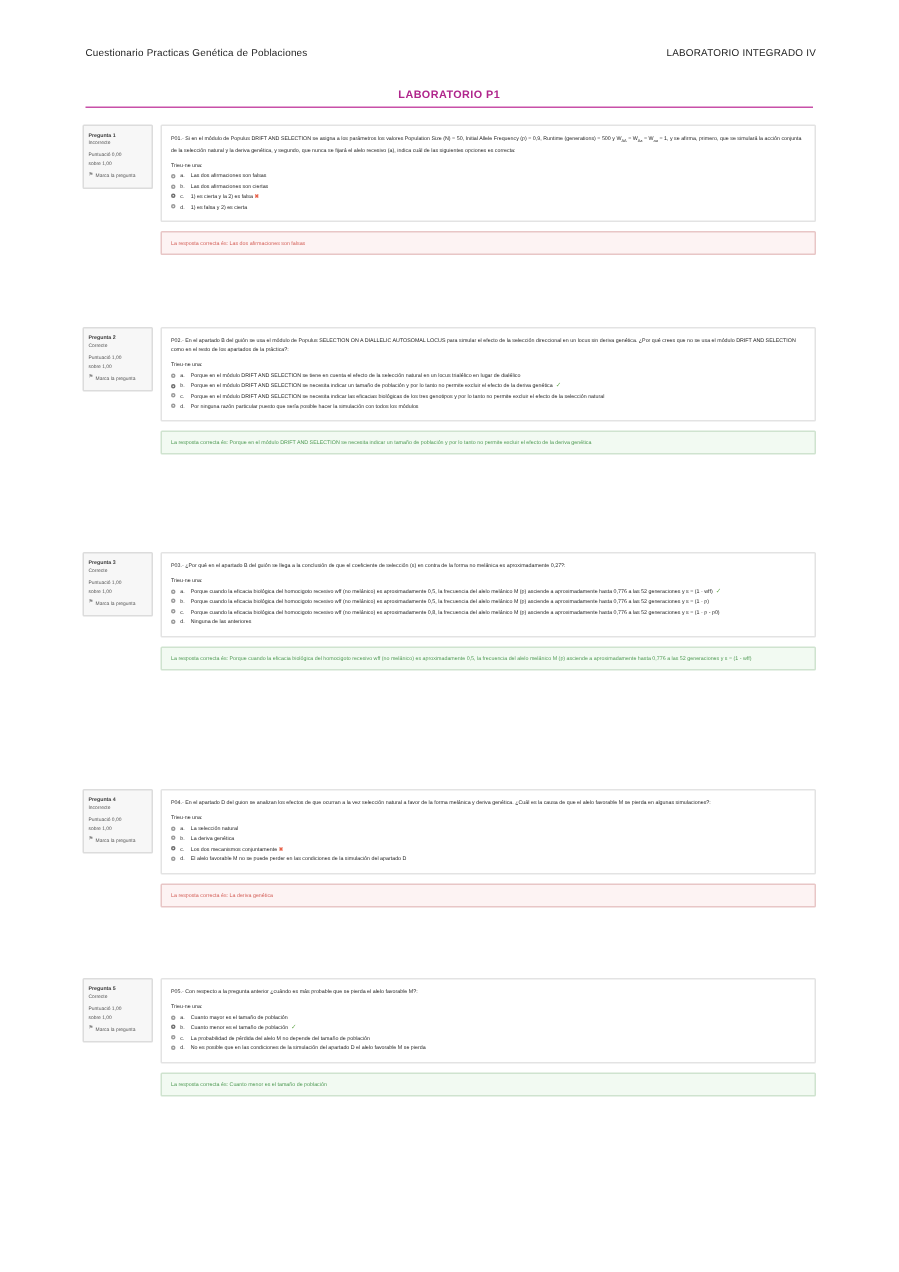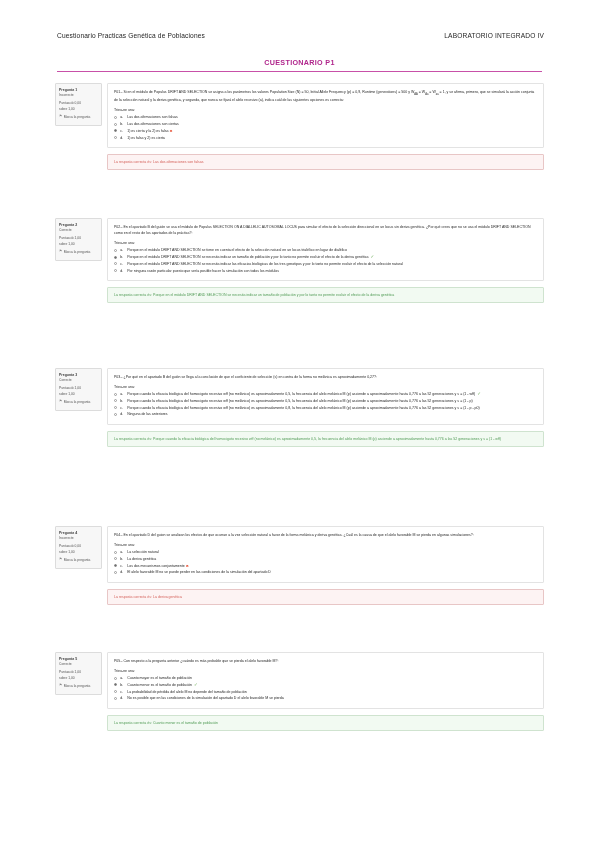--- a/index.html
+++ b/index.html
@@ -96,21 +96,21 @@
 </head>
 <body>
 
 <div class="page">
 
   <div class="doc-header">
     <span>Cuestionario Practicas Genética de Poblaciones</span>
     <span>LABORATORIO INTEGRADO IV</span>
   </div>
 
-  <div class="doc-title-center">CUESTIONARIO P1</div>
+  <div class="doc-title-center">LABORATORIO P1</div>
   <div class="hr-pink"></div>
 
   <div id="questions-root">
       <div class="qblock" style="top: 83px;">
         <div class="qrow">
           <div class="qinfo">
             <div class="qnum">Pregunta <b>1</b></div>
             <div class="qstate">Incorrecte</div>
             <div class="qmark">Puntuació 0,00<br>sobre 1,00</div>
             <div class="flagrow">

